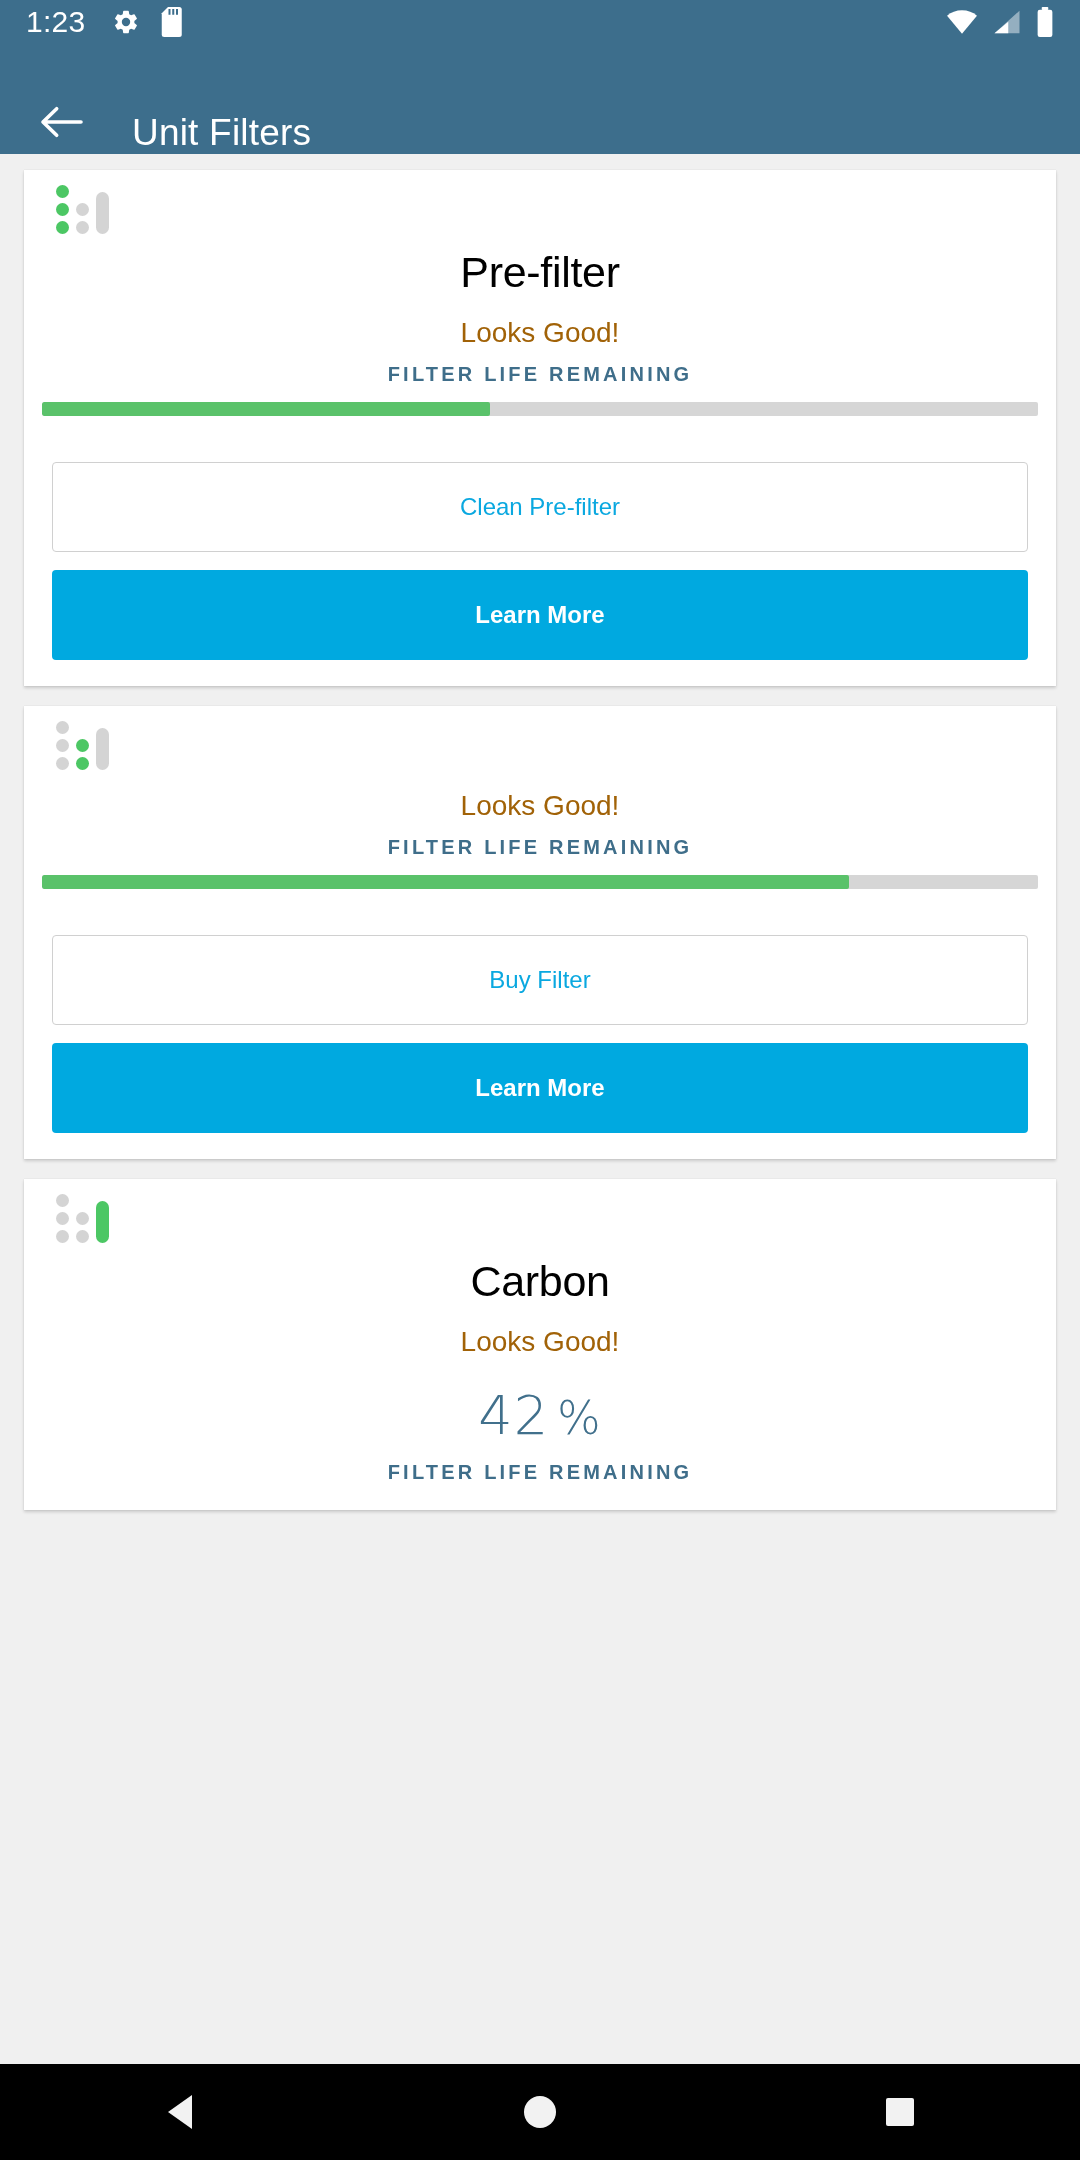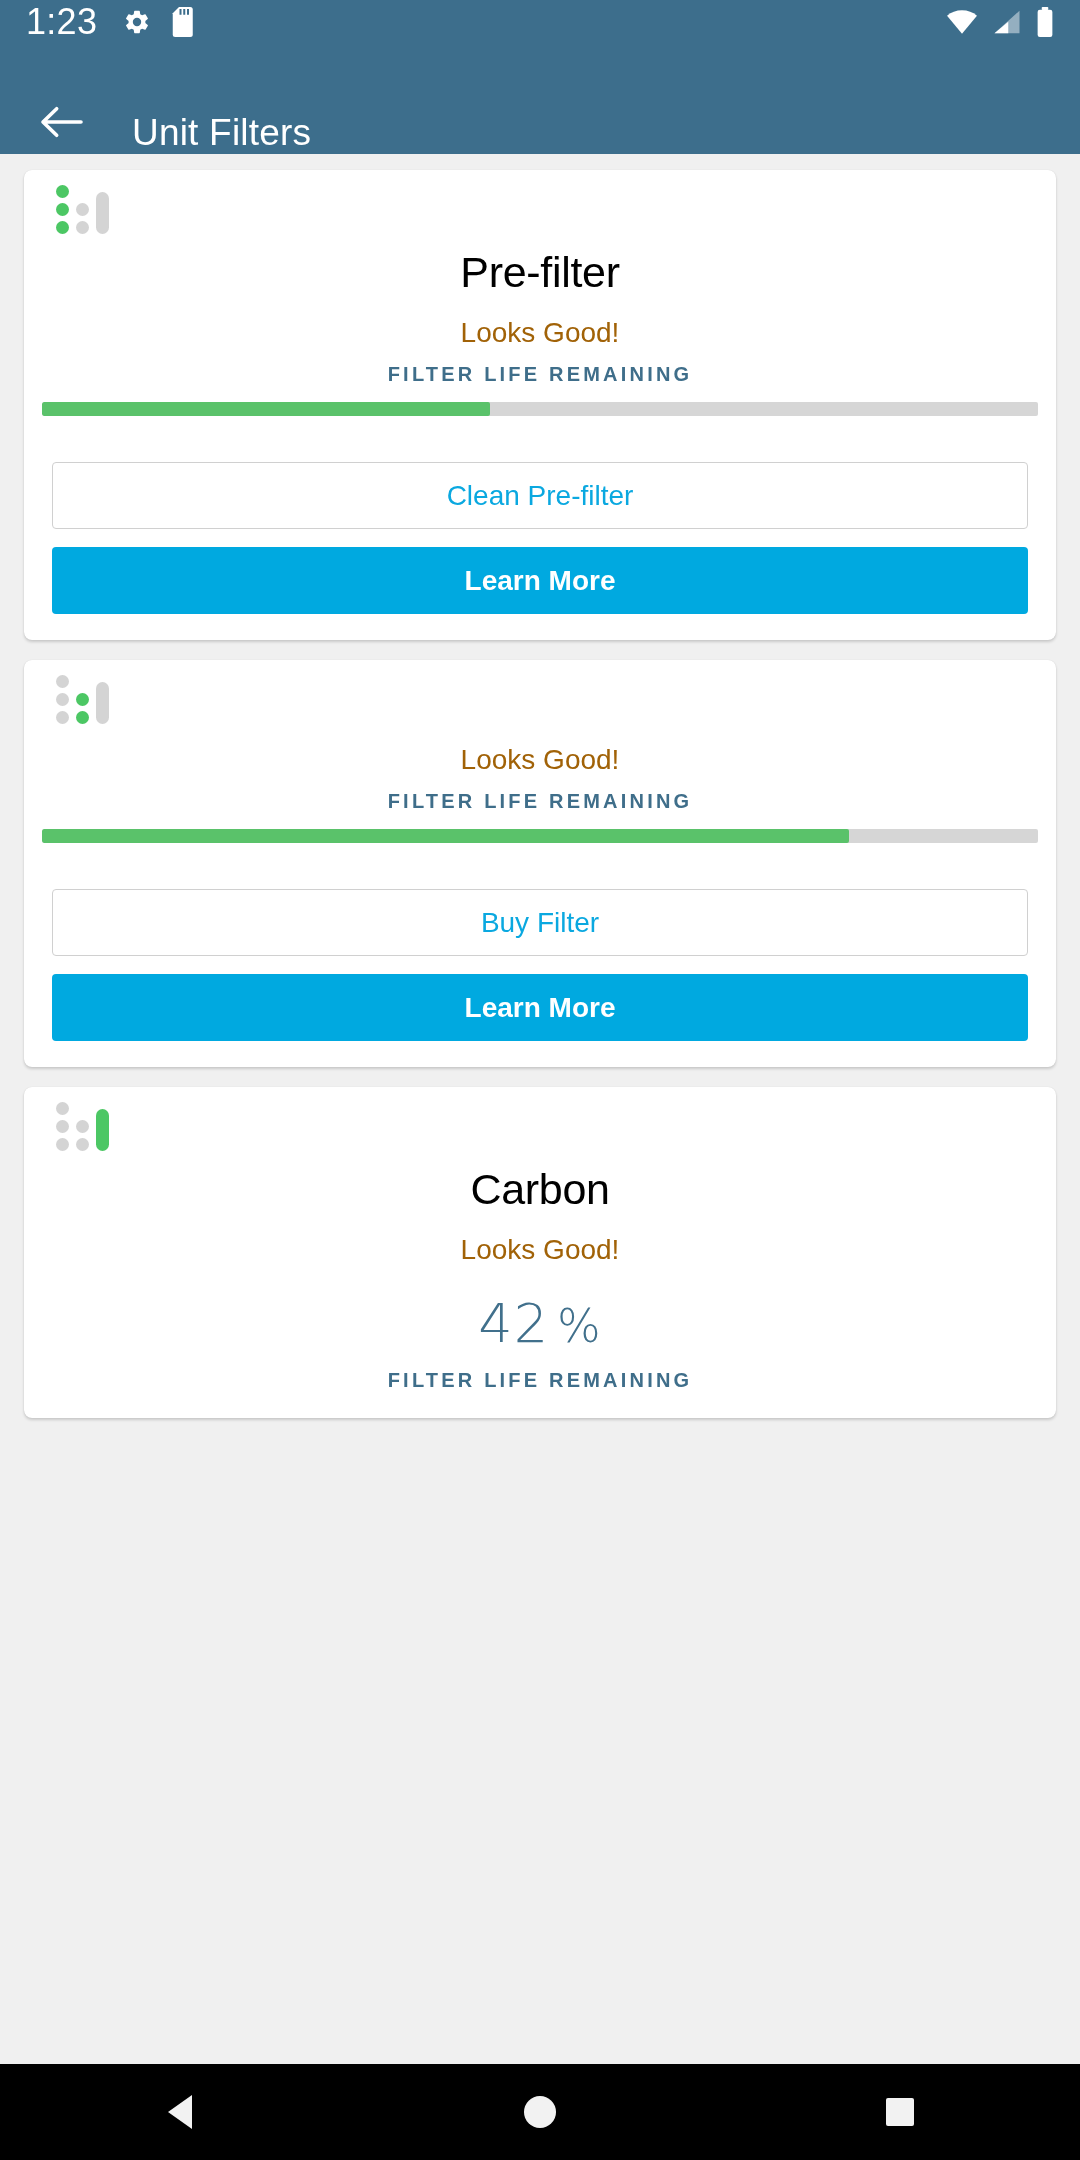--- a/index.html
+++ b/index.html
@@ -18,21 +18,21 @@
 
   
   .statusbar {
     height:44px; flex:0 0 44px;
     background:#3d6e8c;
     display:flex; align-items:center;
     padding:0 26px;
     color:#ffffff;
   }
   .sb-time {
-    font-size:36px; font-weight:400; letter-spacing:0.3px;
+    font-size:30px; font-weight:400; letter-spacing:0.3px;
     line-height:1;
   }
   .sb-left-icons { display:flex; align-items:center; gap:20px; margin-left:26px; }
   .sb-right { margin-left:auto; display:flex; align-items:center; gap:14px; }
   .sb-ico { display:block; }
 
   
   .appbar {
     height:110px; flex:0 0 110px;
     background:#3d6e8c;
@@ -57,21 +57,21 @@
   .content {
     flex:1 1 auto;
     background:#f0f0f0;
     padding:16px 24px 0 24px;
     overflow:hidden;
     position:relative;
   }
 
   .card {
     background:#ffffff;
-    border-radius:8px;
+    border-radius:0;
     box-shadow:0 2px 3px rgba(0,0,0,0.16), 0 0 1px rgba(0,0,0,0.12);
     margin-bottom:20px;
     padding:22px 28px 26px 28px;
     position:relative;
   }
 
   
   .lvl-icon {
     display:flex; align-items:flex-end; gap:7px;
     height:42px;
@@ -130,23 +130,23 @@
     overflow:hidden;
   }
   .bar-fill {
     height:100%;
     background:#5ac26a;
     border-radius:2px;
   }
 
   .btn {
     display:flex; align-items:center; justify-content:center;
-    height:67px;
+    height:90px;
     border-radius:4px;
-    font-size:28px;
+    font-size:24px;
     cursor:pointer;
     user-select:none;
   }
   .btn-outline {
     margin-top:46px;
     background:#ffffff;
     border:1px solid #d0d0d0;
     color:#0aa8e0;
   }
   .btn-primary {

